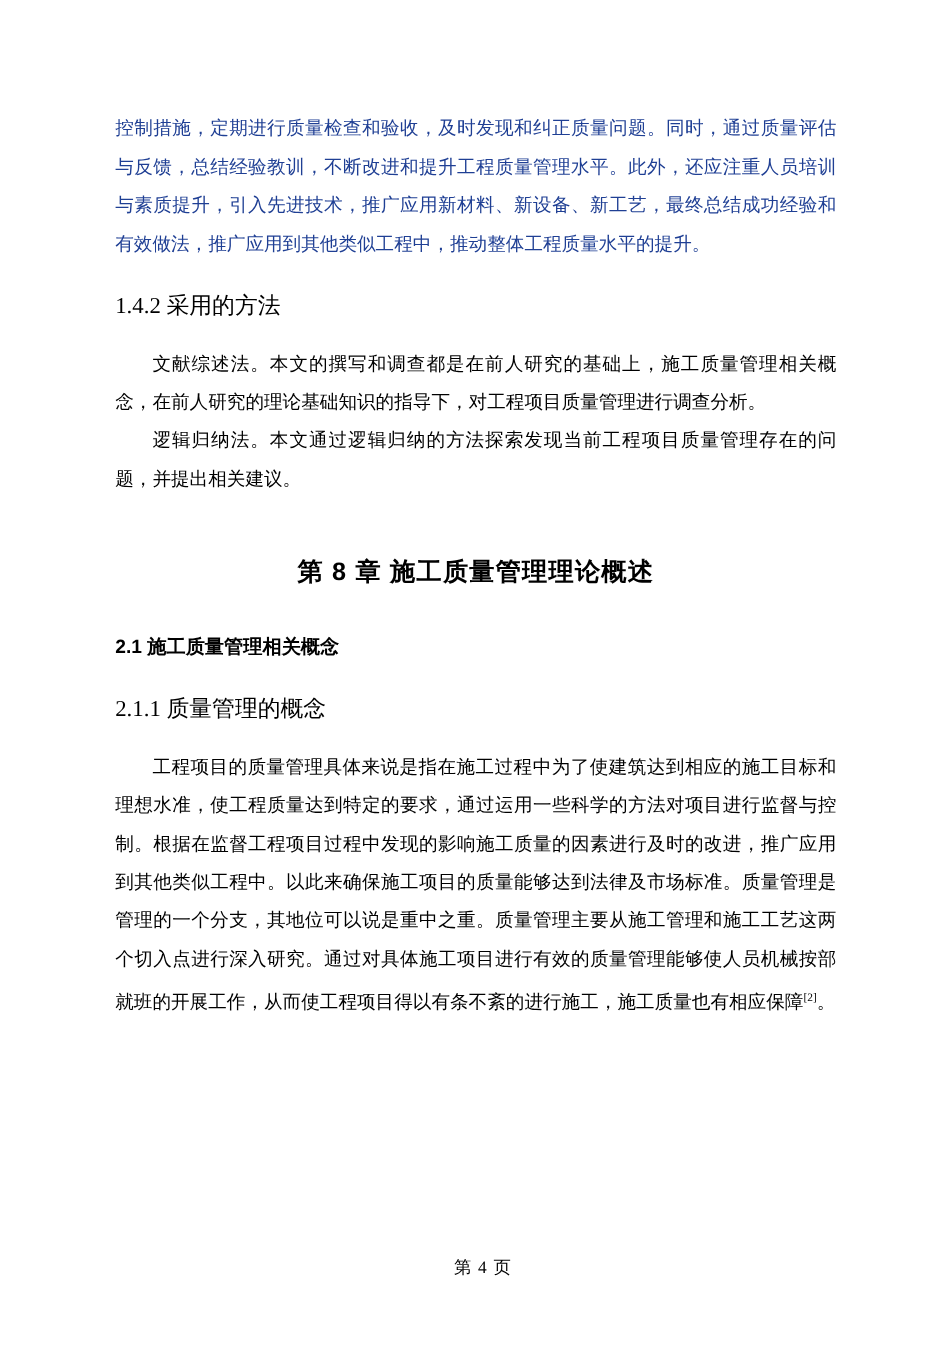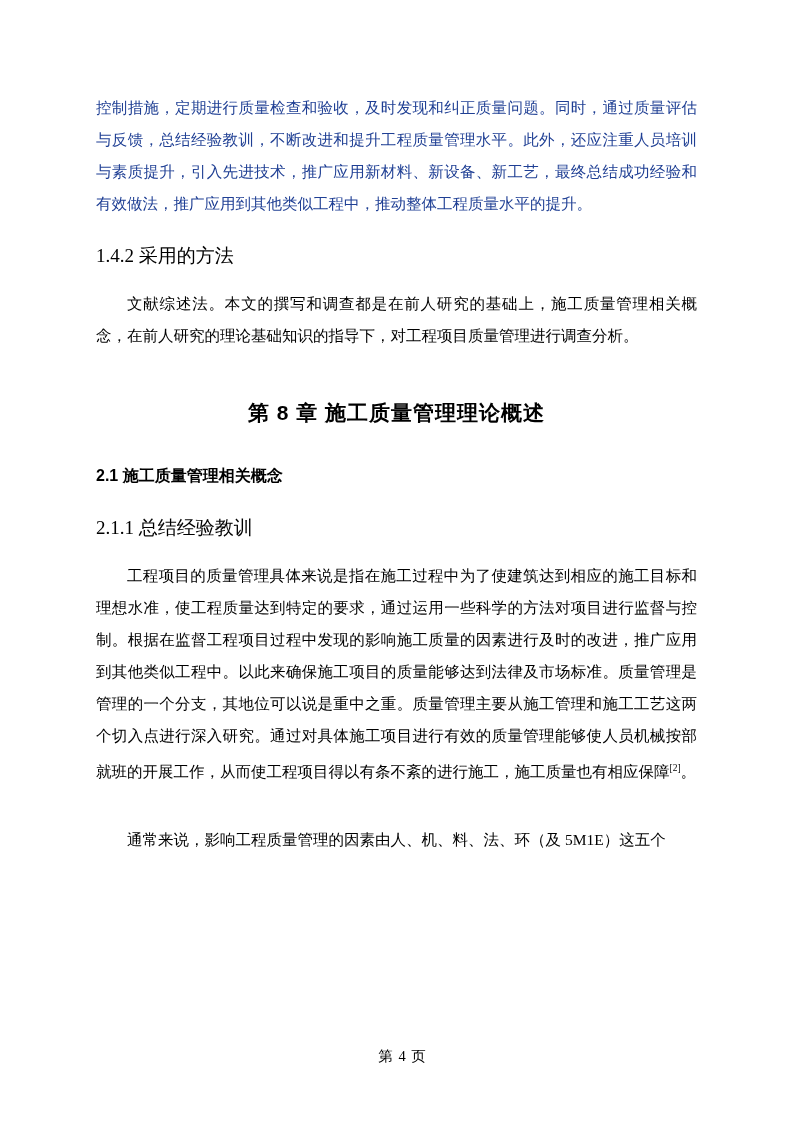--- a/index.html
+++ b/index.html
@@ -86,41 +86,41 @@
   <p class="para blue">控制措施，定期进行质量检查和验收，及时发现和纠正质量问题。同时，通过质量评估与反馈，总结经验教训，不断改进和提升工程质量管理水平。此外，还应注重人员培训与素质提升，引入先进技术，推广应用新材料、新设备、新工艺，最终总结成功经验和有效做法，推广应用到其他类似工程中，推动整体工程质量水平的提升。</p>
 
   <div class="spacer-20"></div>
 
   <h3 class="heading3">1.4.2  采用的方法</h3>
 
   <div class="spacer-16"></div>
 
   <p class="para para-indent">文献综述法。本文的撰写和调查都是在前人研究的基础上，施工质量管理相关概念，在前人研究的理论基础知识的指导下，对工程项目质量管理进行调查分析。</p>
 
+  <p class="para para-indent">逻辑归纳法。本文通过逻辑归纳的方法探索发现当前工程项目质量管理存在的问题，并提出相关建议。</p>
 
   <div class="spacer-44"></div>
 
   <h1 class="heading1">第 8 章   施工质量管理理论概述</h1>
 
   <div class="spacer-30"></div>
 
   <h2 class="heading2">2.1  施工质量管理相关概念</h2>
 
   <div class="spacer-20"></div>
 
-  <h3 class="heading3">2.1.1  总结经验教训</h3>
+  <h3 class="heading3">2.1.1  质量管理的概念</h3>
 
   <div class="spacer-16"></div>
 
   <p class="para para-indent"><span>工程项目的质量管理具体来说是指在施工过程中为了使建筑达到相应的施工目标和理想水准，使工程质量达到特定的要求，通过运用一些科学的方法对项目进行监督与控制。根据在监督工程项目过程中发现的影响施工质量的因素进行及时的改进，推广应用到其他类似工程中。以此来确保施工项目的质量能够达到法律及市场标准。质量管理是管理的一个分支，其地位可以说是重中之重。质量管理主要从施工管理和施工工艺这两个切入点进行深入研究。通过对具体施工项目进行有效的质量管理能够使人员机械按部就班的开展工作，从而使工程项目得以有条不紊的进行施工，施工质量也有相应保障</span><span class="sup">[2]</span><span>。</span></p>
 
   <div class="spacer-20"></div>
 
 
   <div class="spacer-16"></div>
 
-  <p class="para para-indent">通常来说，影响工程质量管理的因素由人、机、料、法、环（及 5M1E）这五个</p>
 
   <div class="footer">
     <span>第 4 页</span>
   </div>
 
 </div>
 
 </body></html>

